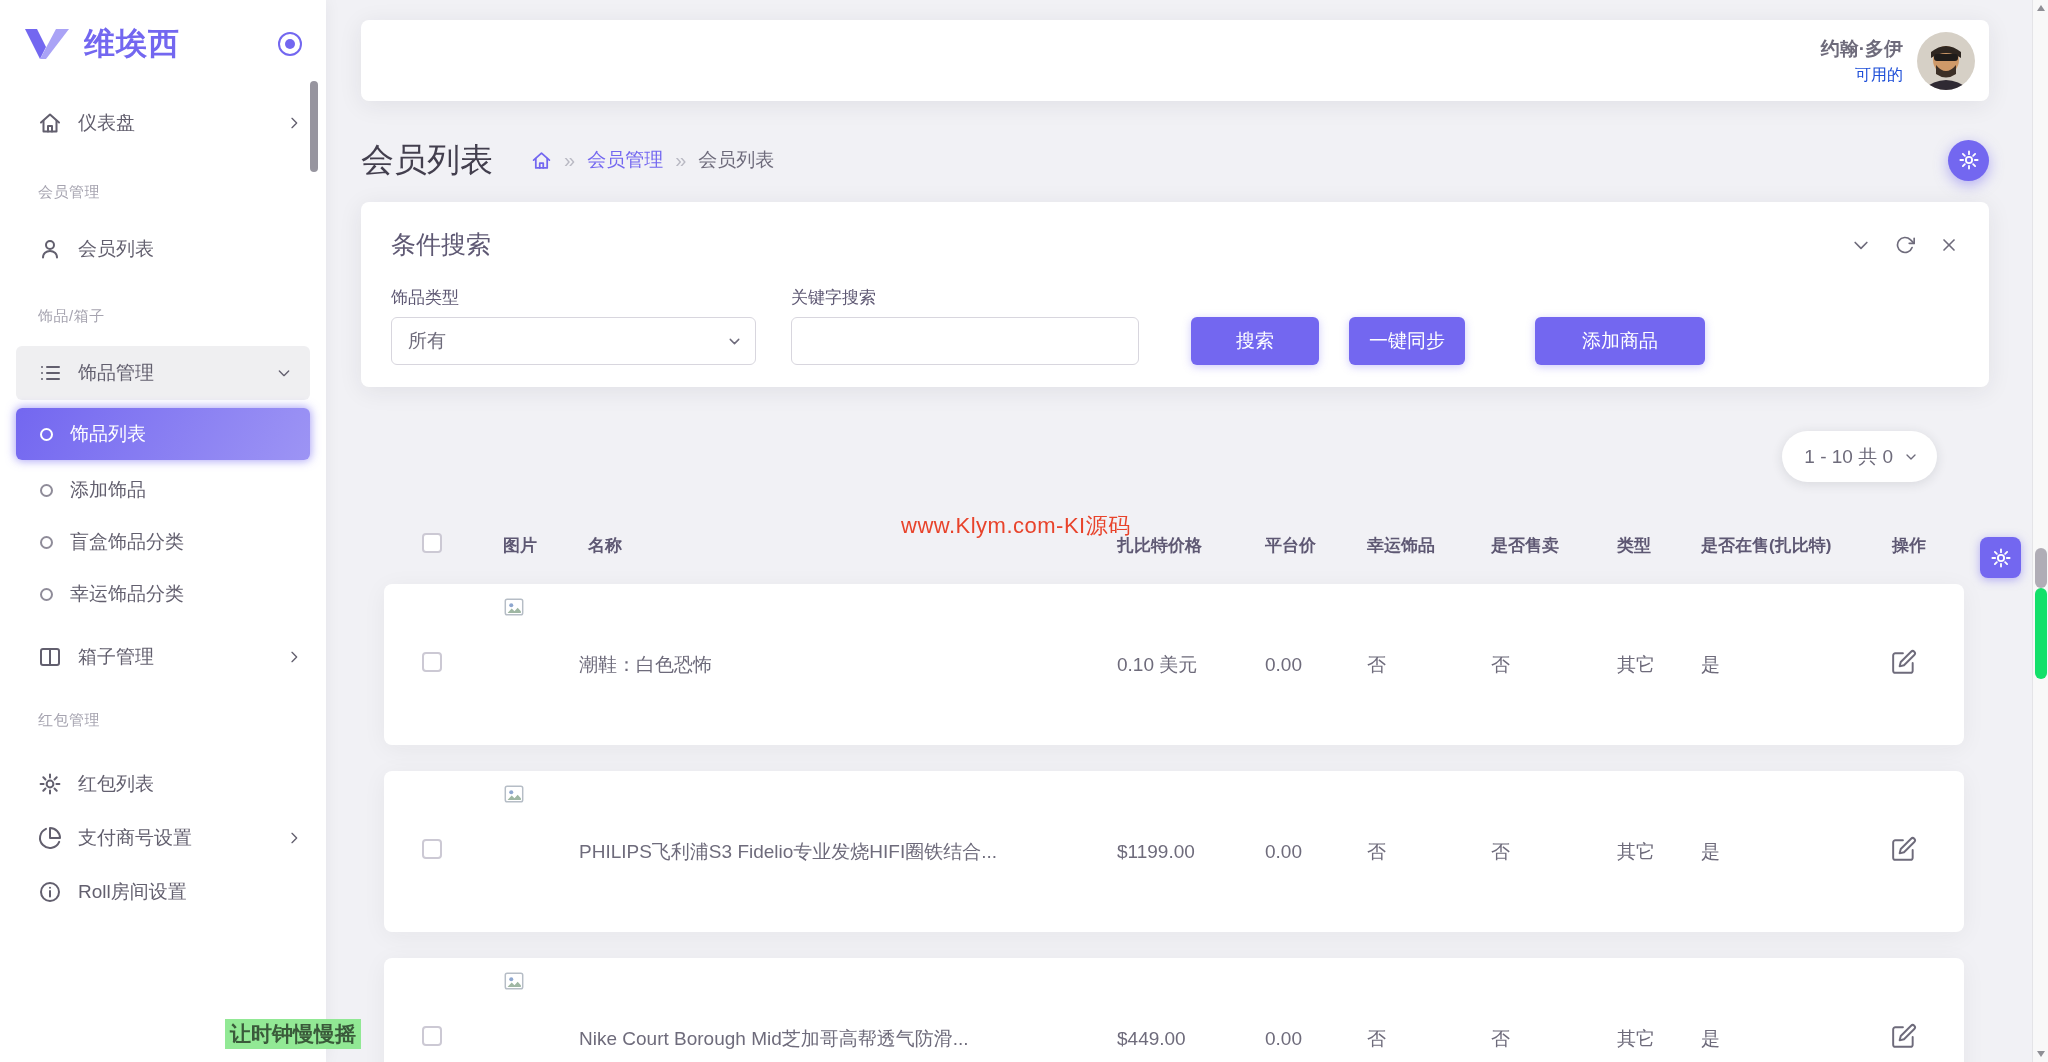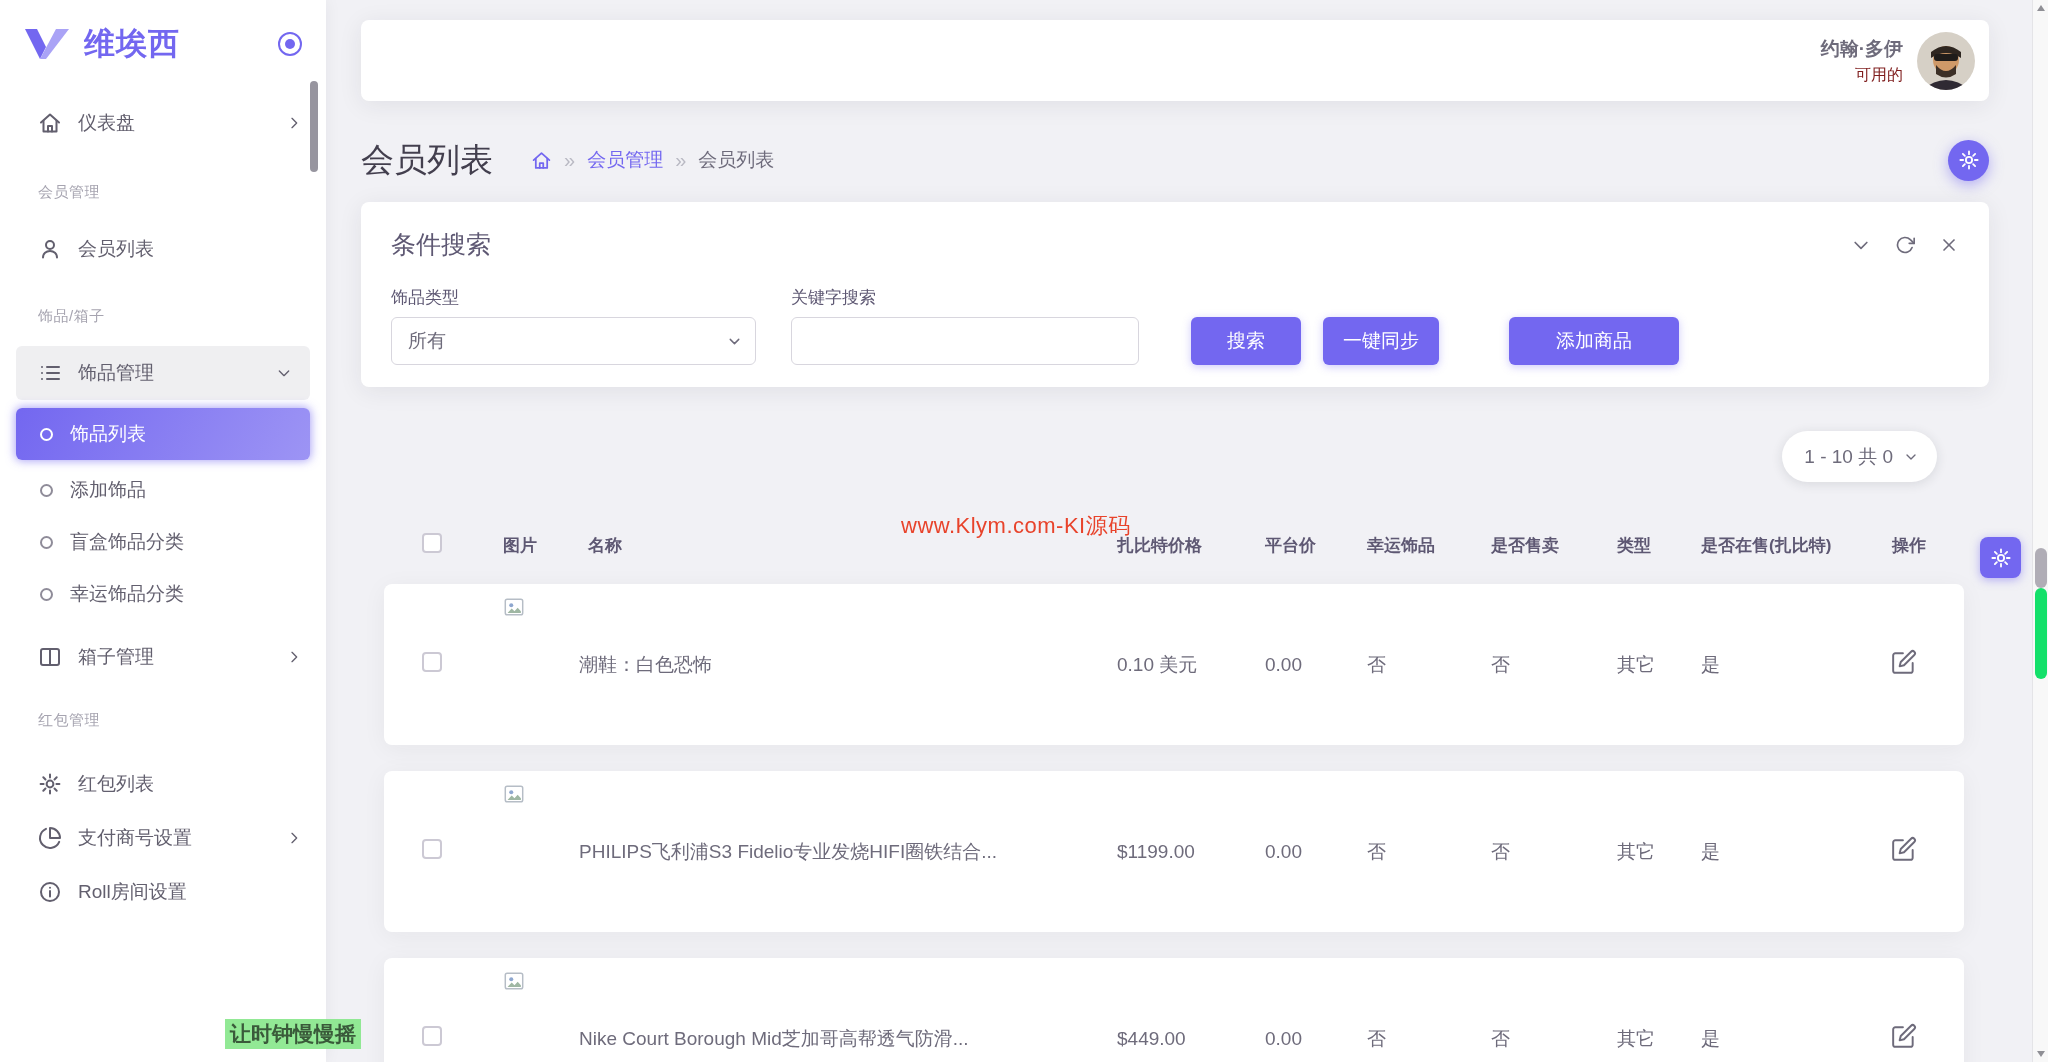--- a/index.html
+++ b/index.html
@@ -24,21 +24,21 @@
 .nav-sub.active{background:linear-gradient(118deg,#7367f0,rgba(115,103,240,.7));color:#fff;box-shadow:0 0 10px 1px rgba(115,103,240,.6)}
 .nav-sub.active .bullet{border-color:#fff}
 .sb-thumb{position:absolute;left:310px;top:81px;width:8px;height:91px;background:#97959f;border-radius:4px;z-index:6}
 .sb-watermark{position:absolute;left:225px;top:1019px;z-index:70;background:#8ae88d;color:#2c4e2c;font-weight:bold;font-size:21px;padding:1px 5px;opacity:.93}
 
 
 .main{position:absolute;left:326px;top:0;width:1706px;height:1062px}
 .topbar{margin:20px 43px 0 35px;height:81px;background:#fff;border-radius:8px;box-shadow:0 4px 24px rgba(34,41,47,.08);display:flex;align-items:center;justify-content:flex-end;padding:0 14px}
 .uinfo{text-align:right;margin-right:14px}
 .uname{font-size:19px;font-weight:bold;color:#6e6b7b}
-.ustatus{font-size:16px;color:#7f1d1d;margin-top:3px}
+.ustatus{font-size:16px;color:#1d4ed8;margin-top:3px}
 .avatar{width:58px;height:58px;border-radius:50%;overflow:hidden;flex:0 0 auto;cursor:pointer}
 .crumb-row{margin:37px 43px 0 35px;display:flex;align-items:center;height:44px}
 .page-title{font-size:33px;font-weight:500;color:#433f4e}
 .crumbs{display:flex;align-items:center;margin-left:38px;font-size:19px}
 .crumb-home{color:#7367f0;width:21px;height:21px;cursor:pointer}
 .crumb-sep{color:#b9b9c3;margin:0 12px;font-size:20px}
 .crumb-link{color:#7367f0;text-decoration:none;cursor:pointer}
 .crumb-cur{color:#6e6b7b}
 .crumb-gear{margin-left:auto;width:41px;height:41px;border-radius:50%;background:#7367f0;color:#fff;display:flex;align-items:center;justify-content:center;box-shadow:0 4px 14px rgba(115,103,240,.5);cursor:pointer}
 
@@ -48,22 +48,22 @@
 .sc-icons{margin-left:auto;display:flex;gap:24px;color:#6e6b7b}
 .sc-icons span{width:20px;height:20px;cursor:pointer;display:inline-flex}
 .sc-body{position:absolute;left:30px;top:84px;right:30px;display:flex;align-items:flex-end}
 .fld label{display:block;font-size:17px;color:#5e5873;margin-bottom:8px}
 .ctl{height:48px;border:1px solid #d8d6de;border-radius:6px;background:#fff;font-size:19px;color:#6e6b7b}
 .sel{position:relative;width:365px;line-height:46px;padding:0 40px 0 16px;cursor:pointer}
 .sel-chev{position:absolute;right:12px;top:15px;width:17px;height:17px;color:#6e6b7b}
 .txt{width:348px;padding:0 16px;outline:none}
 .fld.kw{margin-left:35px}
 .btn{height:48px;border:none;border-radius:6px;background:#7367f0;color:#fff;font-size:19px;cursor:pointer;box-shadow:0 2px 8px rgba(115,103,240,.35)}
-.btn.search{width:110px;margin-left:52px}
-.btn.sync{width:116px;margin-left:22px}
+.btn.search{width:128px;margin-left:52px}
+.btn.sync{width:116px;margin-left:30px}
 .btn.add{width:170px;margin-left:70px}
 
 .pagi-row{display:flex;justify-content:flex-end;margin:44px 95px 0 0}
 .pagi{display:flex;align-items:center;height:51px;background:#fff;border-radius:26px;padding:0 18px 0 22px;box-shadow:0 2px 12px rgba(34,41,47,.12);font-size:19px;color:#6e6b7b;gap:10px;cursor:pointer}
 .chev16{width:16px;height:16px}
 
 .grid{display:grid;grid-template-columns:100px 90px 540px 148px 102px 124px 126px 84px 191px 75px;align-items:center}
 .thead{margin:45px 0 0 58px;width:1580px;height:36px;font-size:17px;font-weight:bold;color:#5e5873}
 .tbody{margin-top:21px}
 .trow{margin:0 0 26px 58px;width:1580px;height:161px;background:#fff;border-radius:8px;box-shadow:0 4px 24px rgba(34,41,47,.05);font-size:19px;color:#6e6b7b}

